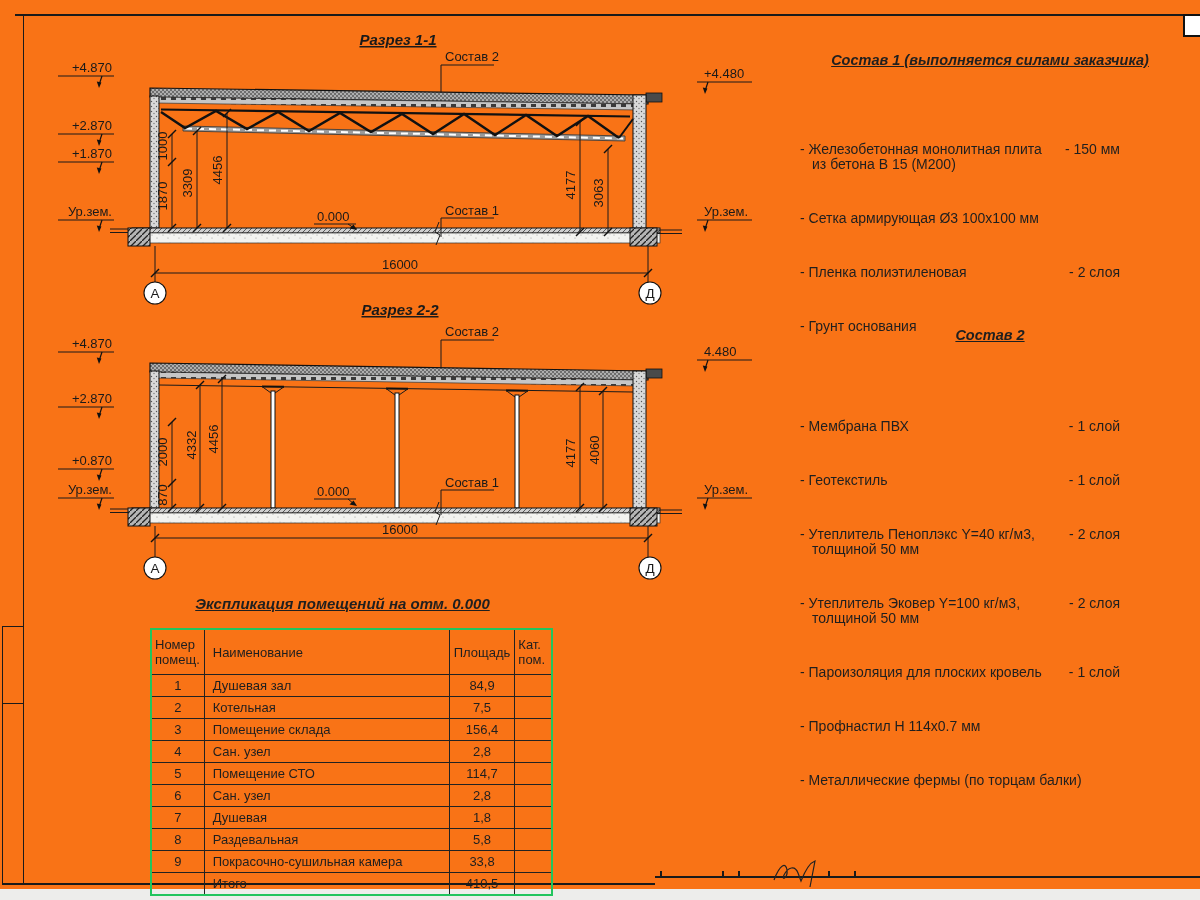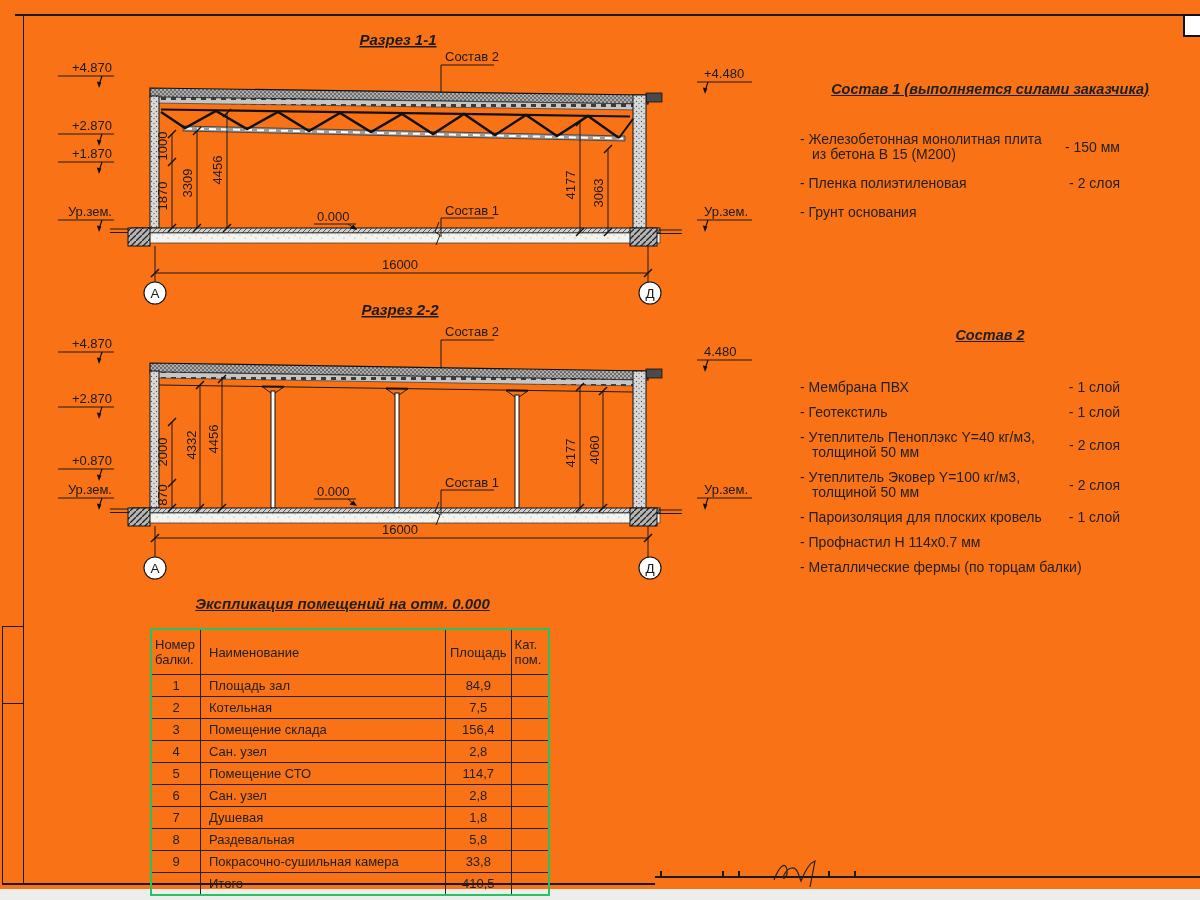--- a/index.html
+++ b/index.html
@@ -6,21 +6,21 @@
   #sheet{position:relative;width:1200px;height:900px;background:#f97316;overflow:hidden;
          font-family:"Liberation Sans",sans-serif;color:#1f1f1f;}
   .abs{position:absolute;}
   .frameline{position:absolute;background:#1a1a1a;}
   
   .dwg-title{font-size:15px;font-weight:bold;font-style:italic;text-decoration:underline;text-align:center;}
   
   .mat-list{position:absolute;left:800px;width:380px;font-size:14px;line-height:15px;}
   .mat-title{font-size:14.5px;font-weight:bold;font-style:italic;text-decoration:underline;text-align:center;padding-top:8px;}
   .mat-items{padding-top:0;}
-  .mat-item{display:flex;align-items:center;}
+  .mat-item{display:flex;align-items:flex-start;margin-top:39px;}
   .mat-text{width:278px;}
   .mat-text .l2{padding-left:12px;}
   .mat-val{margin-left:auto;margin-right:60px;white-space:nowrap;}
   .s1-items .mat-item{margin-bottom:14px;}
   .s2-items .mat-item{margin-bottom:10px;}
   
   #expl-title{left:150px;top:595px;width:385px;}
   table.expl{position:absolute;left:150px;top:628px;border-collapse:collapse;table-layout:fixed;
              font-size:13px;color:#1f1f1f;}
   table.expl td,table.expl th{border:1px solid #222;padding:0 4px;height:21px;overflow:hidden;white-space:nowrap;}
@@ -328,29 +328,35 @@
           <use href="#dimT" x="608" y="513"></use>
       <text x="360" y="509" text-anchor="middle">16000</text>
       <circle cx="115" cy="543" r="11" fill="#fff" stroke="#111" stroke-width="1.1"></circle>
       <text class="ax" x="115" y="548" text-anchor="middle">А</text>
       <circle cx="610" cy="543" r="11" fill="#fff" stroke="#111" stroke-width="1.1"></circle>
       <text class="ax" x="610" y="548" text-anchor="middle">Д</text>
     </g>
   </g>
 </svg>
 
-<div class="mat-list" style="top:74px;">
+<div class="mat-list" style="top:45px;">
   <div class="mat-title">Состав 1 (выполняется силами заказчика)</div>
   <div class="mat-items s1-items" style="padding-top:35px;">
     <div class="mat-item">
       <div class="mat-text">
             <div class="l1">- Железобетонная монолитная плита</div>
             <div class="l2">из бетона В 15 (М200)</div>
           </div>
       <div class="mat-val">- 150 мм</div>
+    </div>
+    <div class="mat-item">
+      <div class="mat-text">
+            <div class="l1">- Сетка армирующая Ø3 100х100 мм</div>
+          </div>
+      <div class="mat-val"></div>
     </div>
     <div class="mat-item">
       <div class="mat-text">
             <div class="l1">- Пленка полиэтиленовая</div>
           </div>
       <div class="mat-val">- 2 слоя</div>
     </div>
     <div class="mat-item">
       <div class="mat-text">
             <div class="l1">- Грунт основания</div>
@@ -408,28 +414,28 @@
       <div class="mat-val"></div>
     </div>
   </div>
 </div>
 
 <div class="abs dwg-title" id="expl-title">Экспликация помещений на отм. 0.000</div>
 
 <table class="expl">
   <tbody>
         <tr>
-    <th class="c-num" style="text-align:left;padding-left:3px;"><span>Номер</span><br><span>балки.</span></th>
+    <th class="c-num" style="text-align:left;padding-left:3px;"><span>Номер</span><br><span>помещ.</span></th>
     <th class="c-name">Наименование</th>
     <th class="c-area">Площадь</th>
     <th class="c-cat" style="text-align:left;padding-left:3px;"><span>Кат.</span><br><span>пом.</span></th>
   </tr>
   <tr>
           <td class="c-num">1</td>
-          <td class="c-name">Площадь зал</td>
+          <td class="c-name">Душевая зал</td>
           <td class="c-area">84,9</td>
           <td class="c-cat"></td>
         </tr>
   <tr>
           <td class="c-num">2</td>
           <td class="c-name">Котельная</td>
           <td class="c-area">7,5</td>
           <td class="c-cat"></td>
         </tr>
   <tr>

